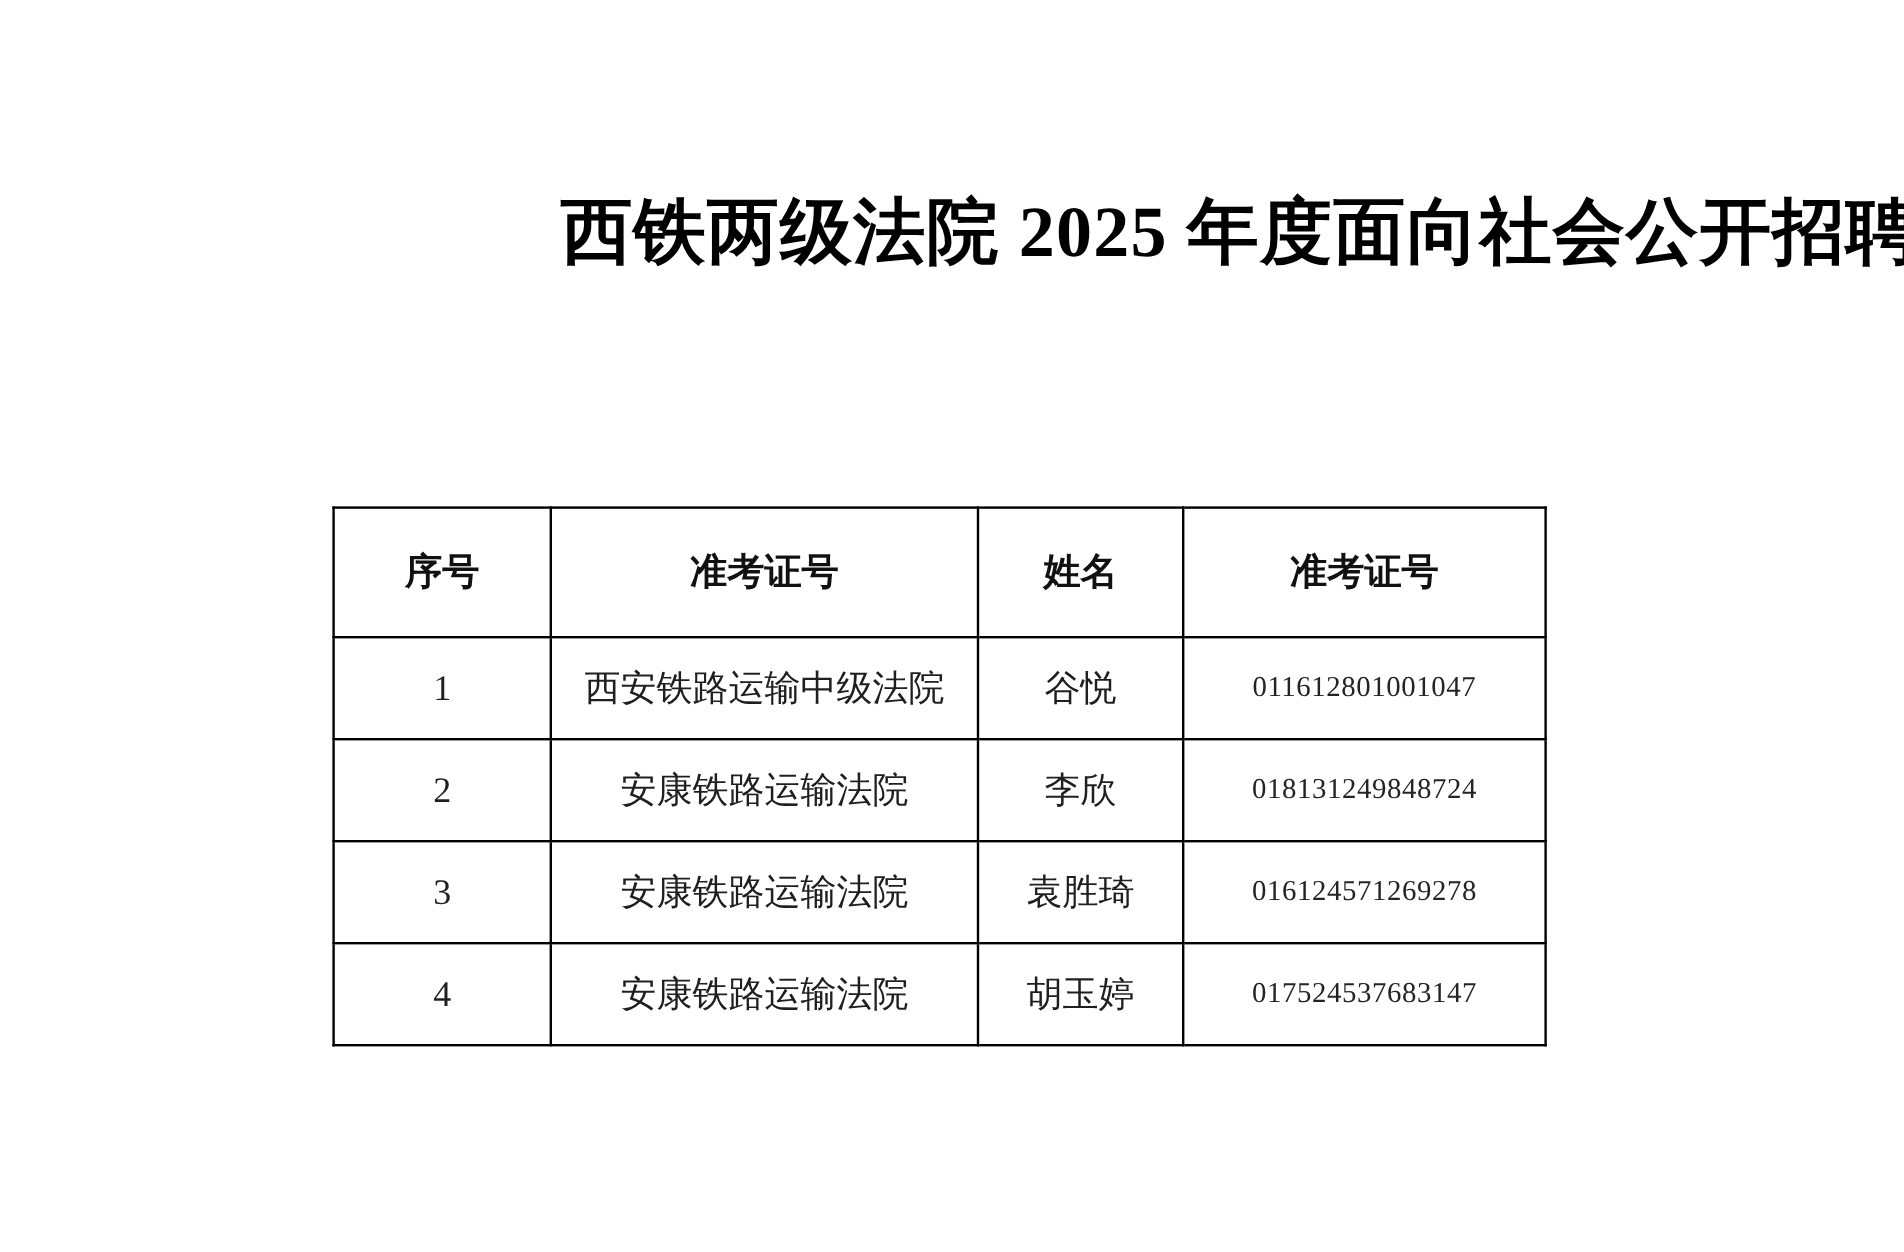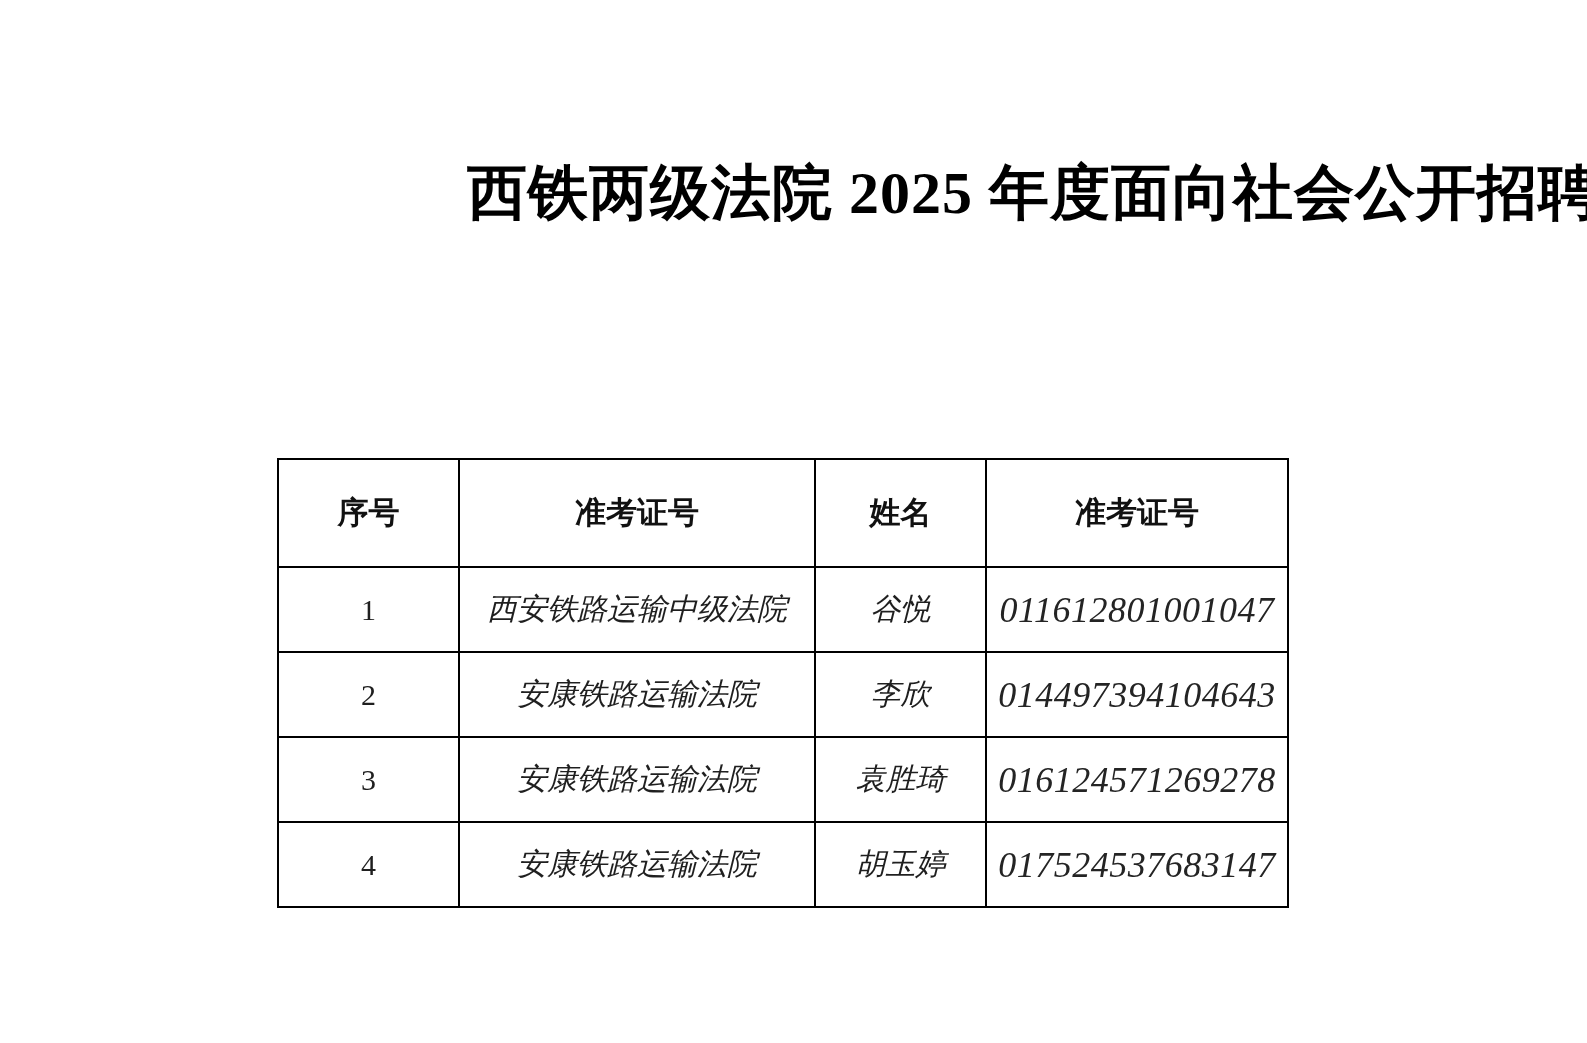--- a/index.html
+++ b/index.html
@@ -29,21 +29,20 @@
     font-family: "Liberation Serif", "DejaVu Serif", serif;
     padding-left: 12px;
   }
   table.roster {
     position: absolute;
     left: 277px;
     top: 422px;
     width: 1010px;
     border-collapse: collapse;
     table-layout: fixed;
-    margin-top: 36px;
   }
   table.roster th,
   table.roster td {
     border: 2px solid #000000;
     text-align: center;
     vertical-align: middle;
     padding: 0;
     overflow: hidden;
   }
   table.roster thead tr {
@@ -60,28 +59,26 @@
   }
   td.cell-no {
     font-size: 30px;
     font-family: "Liberation Serif", "DejaVu Serif", serif;
     color: #1f1f1f;
   }
   td.cell-court,
   td.cell-name {
     font-size: 30px;
     color: #1f1f1f;
-    font-style: italic;
   }
   td.cell-ticket {
-    font-size: 36px;
+    font-size: 24px;
     letter-spacing: 0.5px;
     font-family: "Liberation Serif", "DejaVu Serif", serif;
     color: #242424;
-    font-style: italic;
   }
 </style>
 </head>
 <body>
 
 <div class="doc-title">
   <div>西铁两级法院 2025 年度面向社会公开招聘</div>
 </div>
 
 <table class="roster">
@@ -103,21 +100,21 @@
     <tr>
       <td class="cell-no">1</td>
       <td class="cell-court">西安铁路运输中级法院</td>
       <td class="cell-name">谷悦</td>
       <td class="cell-ticket">011612801001047</td>
     </tr>
     <tr>
       <td class="cell-no">2</td>
       <td class="cell-court">安康铁路运输法院</td>
       <td class="cell-name">李欣</td>
-      <td class="cell-ticket">014497394104643</td>
+      <td class="cell-ticket">018131249848724</td>
     </tr>
     <tr>
       <td class="cell-no">3</td>
       <td class="cell-court">安康铁路运输法院</td>
       <td class="cell-name">袁胜琦</td>
       <td class="cell-ticket">016124571269278</td>
     </tr>
     <tr>
       <td class="cell-no">4</td>
       <td class="cell-court">安康铁路运输法院</td>

